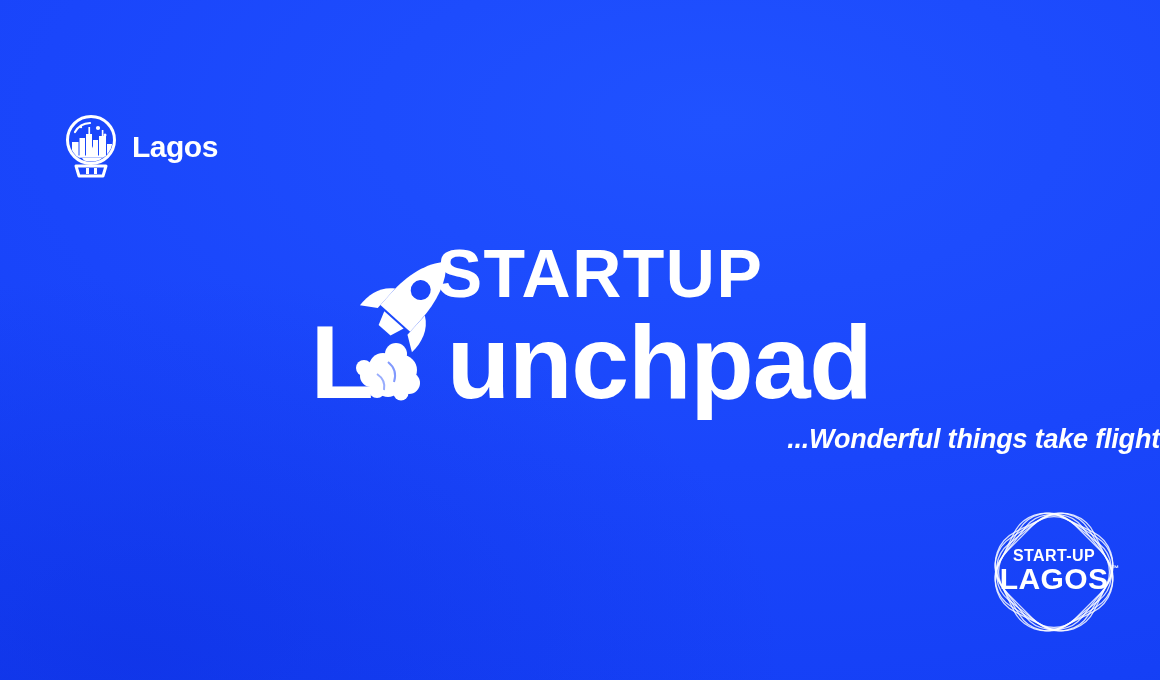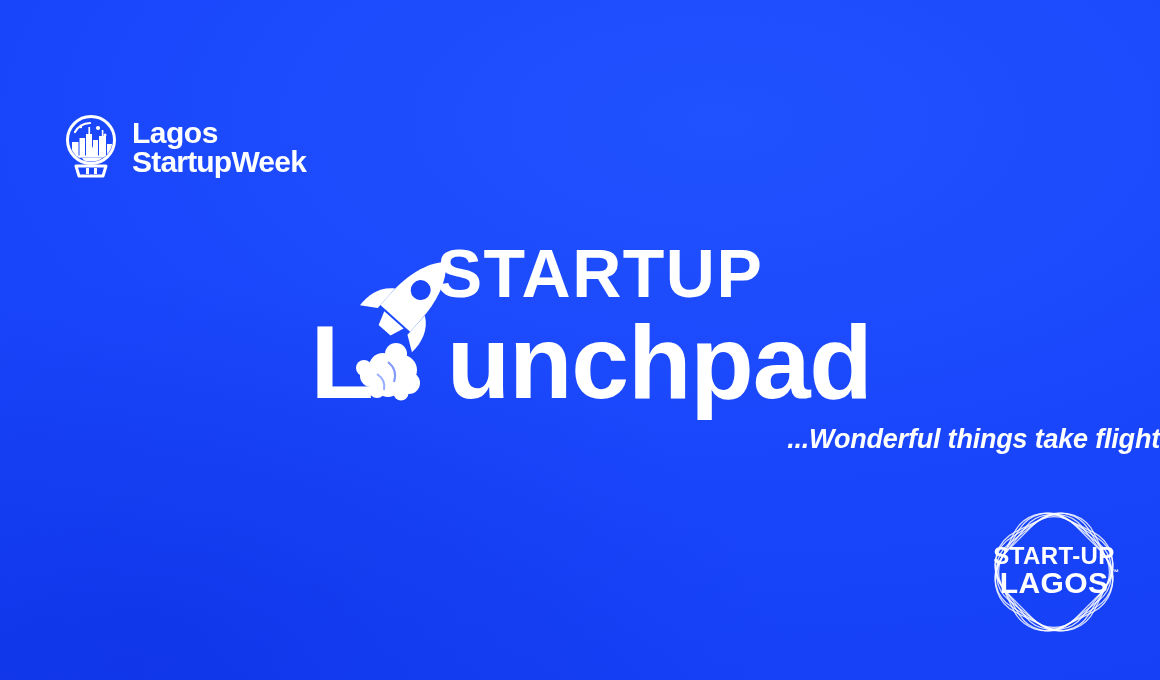--- a/index.html
+++ b/index.html
@@ -131,21 +131,21 @@
   .sul-text {
     position: absolute;
     left: 0; right: 0;
     top: 50%;
     transform: translateY(-52%);
     text-align: center;
     color: #ffffff;
     line-height: 1.0;
   }
   .sul-l1 {
-    font-size: 24px;
+    font-size: 16px;
     font-weight: 800;
     letter-spacing: 0.4px;
     display: block;
   }
   .sul-l2 {
     font-size: 30px;
     font-weight: 800;
     letter-spacing: 0.4px;
     display: inline-block;
     position: relative;
@@ -197,21 +197,20 @@
           <path d="M29.5 31 L35 43 L29.5 43 Z"></path>
         </g>
 
         <path d="M14 52 L44 52 L41 62 L17 62 Z" fill="none" stroke="#ffffff" stroke-width="3" stroke-linejoin="round"></path>
         <rect x="24" y="54" width="3" height="6" fill="#ffffff"></rect>
         <rect x="32" y="54" width="3" height="6" fill="#ffffff"></rect>
       </svg>
     </span>
     <span class="lsw-words">
       <span class="lsw-line1">Lagos</span>
-      <span class="lsw-line2">StartupWeek</span>
     </span>
   </div>
 
   <div class="hero">
     <div class="hero-row1">
       <span class="startup-word">STARTUP</span>
     </div>
     <div class="hero-row2">
       <span class="launchpad-word"><span>L</span><span class="launch-gap"></span><span>unchpad</span></span>
     </div>

